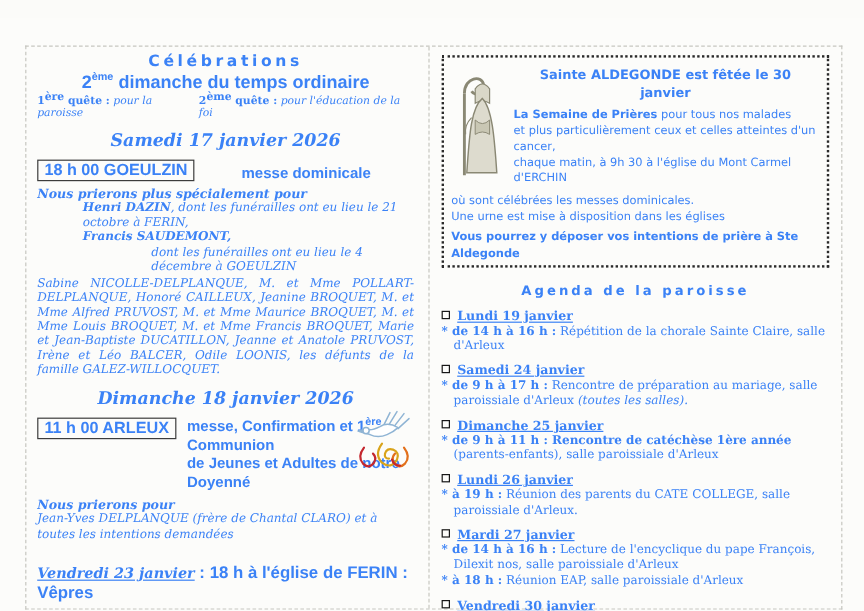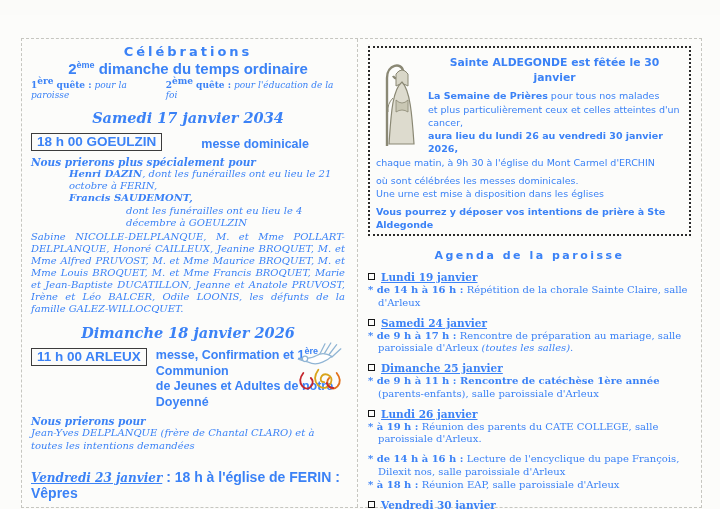--- a/index.html
+++ b/index.html
@@ -65,21 +65,21 @@
 
     <div class="cell-left">
       <div class="c-title">Célébrations</div>
       <div class="c-sub"><span>2</span><sup>ème</sup><span> dimanche du temps ordinaire</span></div>
 
       <div class="quetes">
         <span><b><span>1</span><sup class="sup">ère</sup><span> quête :</span></b><i> pour la paroisse</i></span>
         <span><b><span>2</span><sup class="sup">ème</sup><span> quête :</span></b><i> pour l'éducation de la foi</i></span>
       </div>
 
-      <div class="day-head">Samedi 17 janvier 2034</div>
+      <div class="day-head">Samedi 17 janvier 2026</div>
 
       <div class="time-row">
         <span class="time-box">18 h 00 GOEULZIN</span>
         <span class="mass-label">messe dominicale</span>
       </div>
 
       <div class="pray-head">Nous prierons plus spécialement pour</div>
       <div class="it ind1"><span class="bold-it">Henri DAZIN</span><span>, dont les funérailles ont eu lieu le 21 octobre à FERIN,</span></div>
       <div class="it ind1 bold-it">Francis SAUDEMONT,</div>
       <div class="it ind2">dont les funérailles ont eu lieu le 4 décembre à GOEULZIN</div>
@@ -129,21 +129,20 @@
           <path d="M9 22 C9 8 24 6 25 15 C26 22 18 25 15 20" stroke="#8a8874" stroke-width="2.4" fill="none"></path>
           <circle cx="24" cy="20" r="5.5" fill="#e8e6da" stroke="#8a8874" stroke-width="1.2"></circle>
           <path d="M18 18 Q24 10 30 18 L30 30 Q24 26 18 30 Z" fill="#d9d7c8" stroke="#8a8874" stroke-width="1"></path>
           <path d="M24 26 C14 34 13 60 11 88 L36 88 C34 58 32 34 24 26 Z" fill="#dddbce" stroke="#8a8874" stroke-width="1.2"></path>
           <path d="M18 44 Q24 50 30 44 L30 56 Q24 52 18 56 Z" fill="#c9c7b4" stroke="#8a8874" stroke-width="0.8"></path>
           <path d="M15 42 Q9 48 10 56" stroke="#8a8874" stroke-width="1" fill="none"></path>
         </svg>
         <div class="alde-title">Sainte ALDEGONDE est fêtée le 30 janvier</div>
         <div class="alde-line"><span class="alde-bold">La Semaine de Prières</span><span> pour tous nos malades</span></div>
         <div class="alde-line">et plus particulièrement ceux et celles atteintes d'un cancer,</div>
-        <div class="alde-line alde-bold">aura lieu du lundi 26 au vendredi 30 janvier 2026,</div>
         <div class="alde-line">chaque matin, à 9h 30 à l'église du Mont Carmel d'ERCHIN</div>
         <div class="alde-gap"></div>
         <div class="alde-line">où sont célébrées les messes dominicales.</div>
         <div class="alde-line">Une urne est mise à disposition dans les églises</div>
         <div class="alde-foot">Vous pourrez y déposer vos intentions de prière à Ste Aldegonde</div>
       </div>
 
       <div class="agenda-title">Agenda de la paroisse</div>
 
       <div class="ag-item">
@@ -160,20 +159,21 @@
         <div class="ag-date"><span class="sq"></span><span class="dtxt">Dimanche 25 janvier</span></div>
         <div class="ag-line"><span class="star">* </span><b>de 9 h à 11 h : Rencontre de catéchèse 1ère année</b><span> (parents-enfants), salle paroissiale d'Arleux</span></div>
       </div>
 
       <div class="ag-item">
         <div class="ag-date"><span class="sq"></span><span class="dtxt">Lundi 26 janvier</span></div>
         <div class="ag-line"><span class="star">* </span><b>à 19 h :</b><span> Réunion des parents du CATE COLLEGE, salle paroissiale d'Arleux.</span></div>
       </div>
 
       <div class="ag-item">
+        <div class="ag-date"><span class="sq"></span><span class="dtxt">Mardi 27 janvier</span></div>
         <div class="ag-line"><span class="star">* </span><b>de 14 h à 16 h :</b><span> Lecture de l'encyclique du pape François, Dilexit nos, salle paroissiale d'Arleux</span></div>
         <div class="ag-line"><span class="star">* </span><b>à 18 h :</b><span> Réunion EAP, salle paroissiale d'Arleux</span></div>
       </div>
 
       <div class="ag-item">
         <div class="ag-date"><span class="sq"></span><span class="dtxt">Vendredi 30 janvier</span></div>
         <div class="ag-line"><span class="star">* </span><b>à 9 h 30 :</b><span> Réunion de trésorerie, salle d'Arleux</span></div>
       </div>
 
     </div>

